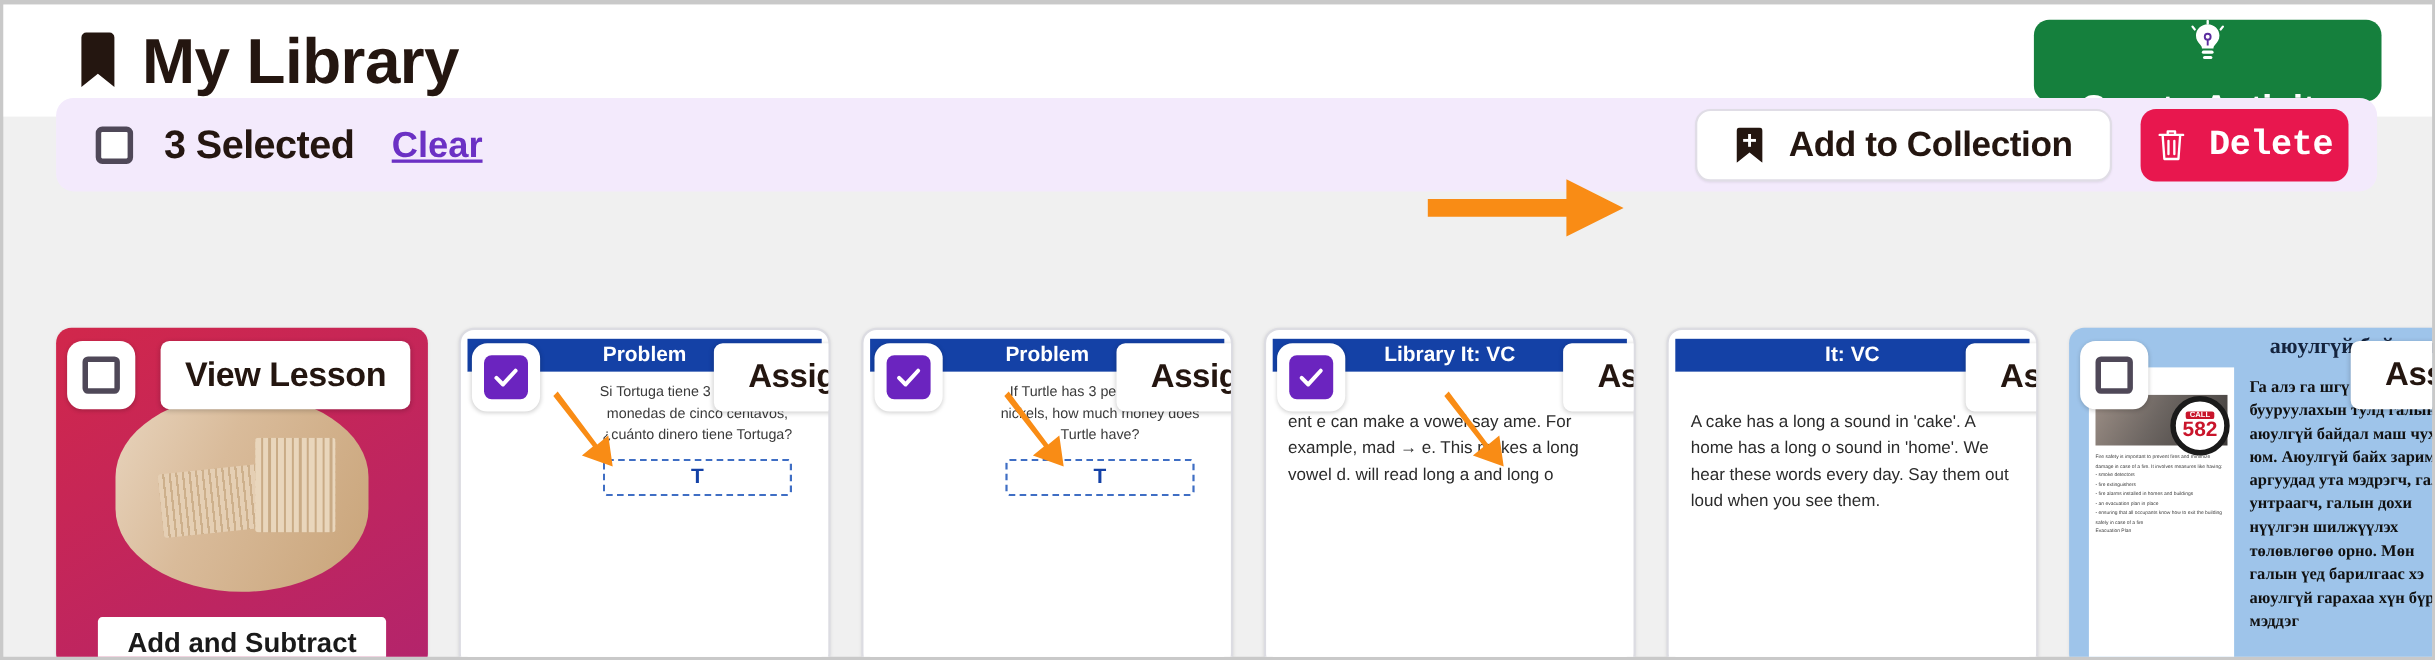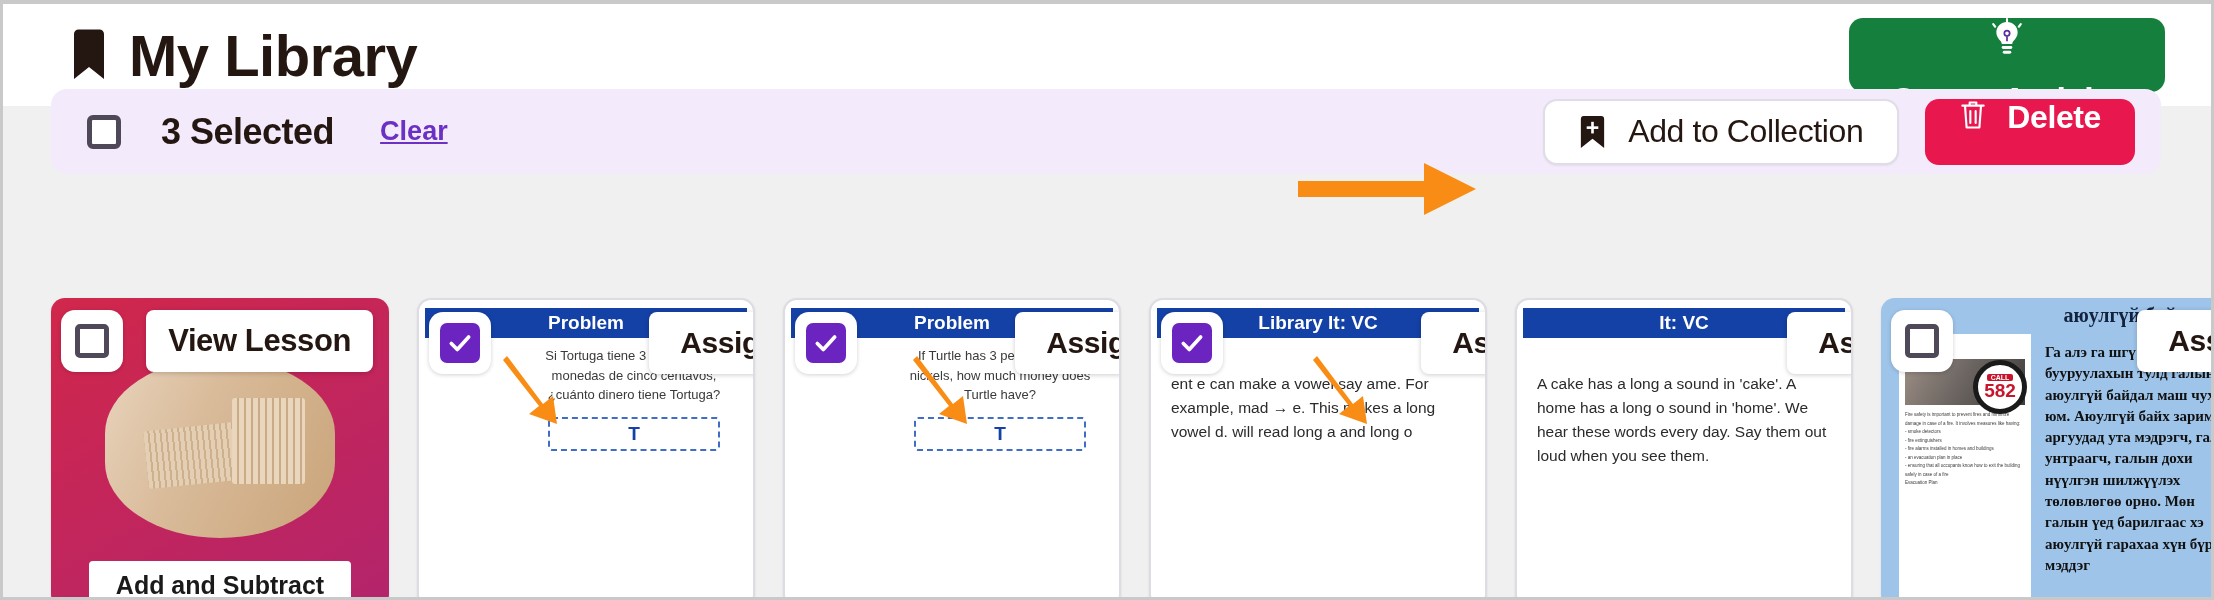--- a/index.html
+++ b/index.html
@@ -50,56 +50,57 @@
 
   
   .selection-bar {
     position: absolute; left: 48px; top: 85px;
     width: 2110px; height: 85px;
     background: #f3eafc;
     border-radius: 16px;
     display: flex; align-items: center;
     padding: 0 26px 0 36px;
   }
-  .sel-left { display: flex; align-items: center; gap: 40px; }
+  .sel-left { display: flex; align-items: center; gap: 28px; }
   .sq-checkbox {
     width: 34px; height: 34px;
     border: 5px solid #4f4858;
     border-radius: 6px;
     background: #ffffff;
     cursor: pointer; flex: none;
   }
   .sel-count {
     font-size: 36px; font-weight: 700; color: #241610;
     letter-spacing: -0.5px; white-space: nowrap;
   }
   .clear-link {
-    font-size: 27px; font-weight: 600; color: #6b31c4;
+    font-size: 33px; font-weight: 600; color: #6b31c4;
     text-decoration: underline; cursor: pointer;
     white-space: nowrap; margin-left: 6px;
   }
   .sel-spacer { flex: 1 1 auto; }
   .add-collection-btn {
     display: flex; align-items: center; gap: 22px;
     background: #ffffff; color: #241610;
     border: 2px solid #e0dde6; border-radius: 14px;
     height: 66px; padding: 0 34px;
-    font-size: 32px; font-weight: 400; letter-spacing: -0.4px;
+    font-size: 32px; font-weight: 700; letter-spacing: -0.4px;
     cursor: pointer; white-space: nowrap;
     box-shadow: 0 1px 2px rgba(0,0,0,.06);
   }
   .bm-plus-icon { width: 27px; height: 32px; display: block; flex: none; }
   .delete-btn {
-    display: flex; align-items: flex-start; gap: 20px;
+    display: flex; align-items: center; gap: 20px;
     background: #e8174e; color: #ffffff;
     border: none; border-radius: 14px;
-    height: 66px; padding: 0 34px;
+    height: 66px; padding: 0 14px;
     font-size: 32px; font-weight: 700; letter-spacing: -0.4px;
     cursor: pointer; white-space: nowrap;
     margin-left: 26px;
+    font-family: Liberation Mono, monospace;
   }
   .trash-icon { width: 28px; height: 32px; display: block; flex: none; }
 
   
   .section-title {
     position: absolute; left: 48px; top: 218px;
     font-size: 38px; font-weight: 700; color: #241610;
     letter-spacing: -0.5px; white-space: nowrap;
   }
 

